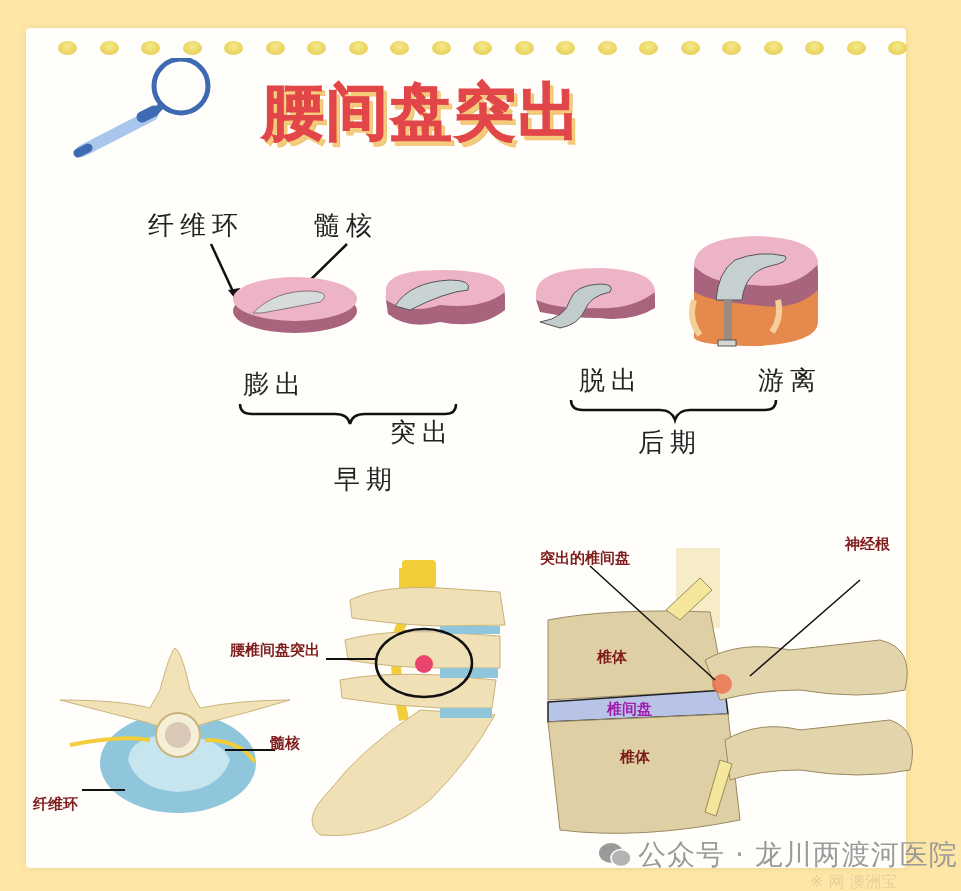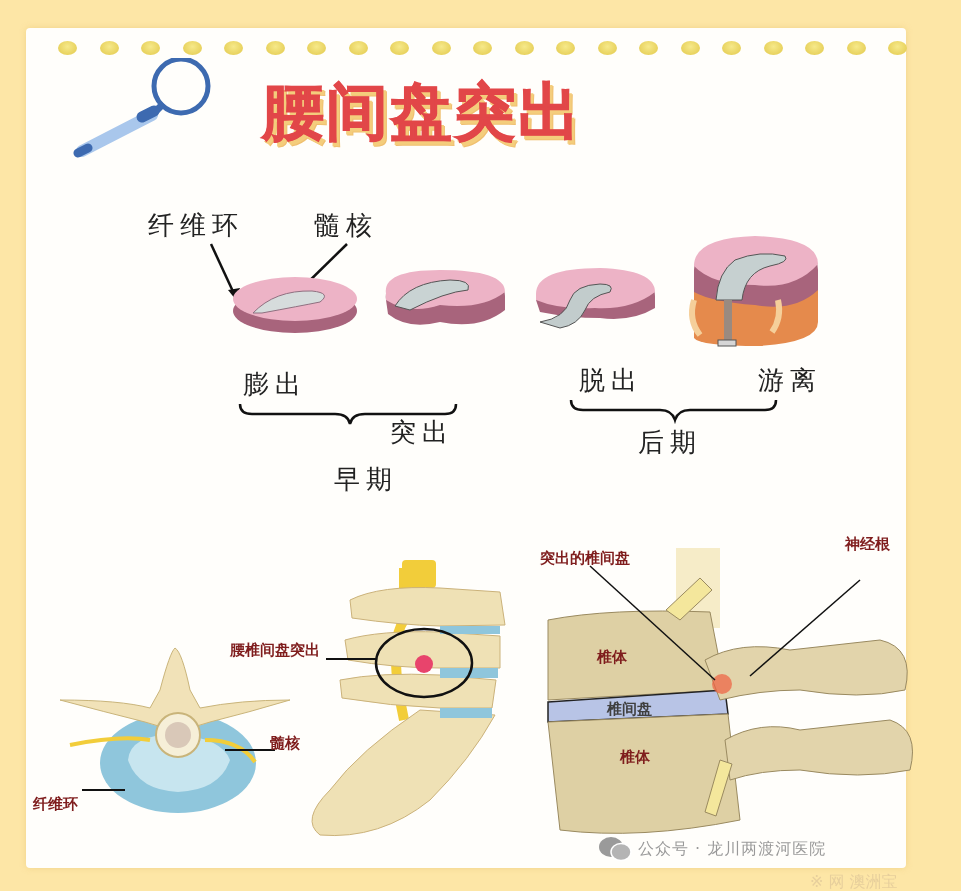--- a/index.html
+++ b/index.html
@@ -26,21 +26,21 @@
     -webkit-text-stroke: 1px #e24648;
   }
   .magnifier { position: absolute; left: 68px; top: 58px; }
   .label-serif { position: absolute; font-family: "DejaVu Serif", "Liberation Serif", serif;
     font-size: 26px; color: #222; letter-spacing: 6px; }
   .label-sans { position: absolute; font-family: "DejaVu Sans", sans-serif;
     font-size: 15px; color: #7f1d1d; font-weight: bold; }
   .svg-abs { position: absolute; left: 0; top: 0; }
   .watermark {
     position: absolute; left: 598px; top: 836px;
-    font-size: 16px; color: #9a9a9a; display: flex; align-items: center; gap: 6px;
+    font-size: 28px; color: #9a9a9a; display: flex; align-items: center; gap: 6px;
     letter-spacing: 1px;
   }
   .watermark .wechat { width: 34px; height: 26px; position: relative; }
   .wm-bottom { position: absolute; left: 810px; top: 872px; font-size: 16px; color: #e7cf9c; }
 </style>
 </head>
 <body>
 
 <div class="card"></div>
 
@@ -169,21 +169,21 @@
   <line x1="860" y1="580" x2="750" y2="676" stroke="#111" stroke-width="1.5"></line>
 </svg>
 
 <div class="label-sans" style="left:230px; top:641px;">腰椎间盘突出</div>
 <div class="label-sans" style="left:270px; top:734px;">髓核</div>
 <div class="label-sans" style="left:33px; top:795px;">纤维环</div>
 
 <div class="label-sans" style="left:540px; top:549px;">突出的椎间盘</div>
 <div class="label-sans" style="left:845px; top:535px;">神经根</div>
 <div class="label-sans" style="left:597px; top:648px;">椎体</div>
-<div class="label-sans" style="left:607px; top:700px; color:#404040;">椎间盘</div>
+<div class="label-sans" style="left:607px; top:700px; color:#a21caf;">椎间盘</div>
 <div class="label-sans" style="left:620px; top:748px;">椎体</div>
 
 <div class="watermark">
   <svg class="wechat" width="34" height="26" viewBox="0 0 34 26">
     <ellipse cx="13" cy="11" rx="12" ry="10" fill="#9a9a9a"></ellipse>
     <ellipse cx="23" cy="16" rx="10" ry="8.5" fill="#b4b4b4" stroke="#fff" stroke-width="1.5"></ellipse>
   </svg>
   <span>公众号 · 龙川两渡河医院</span>
 </div>
 <div class="wm-bottom">※ 网 澳洲宝</div>

